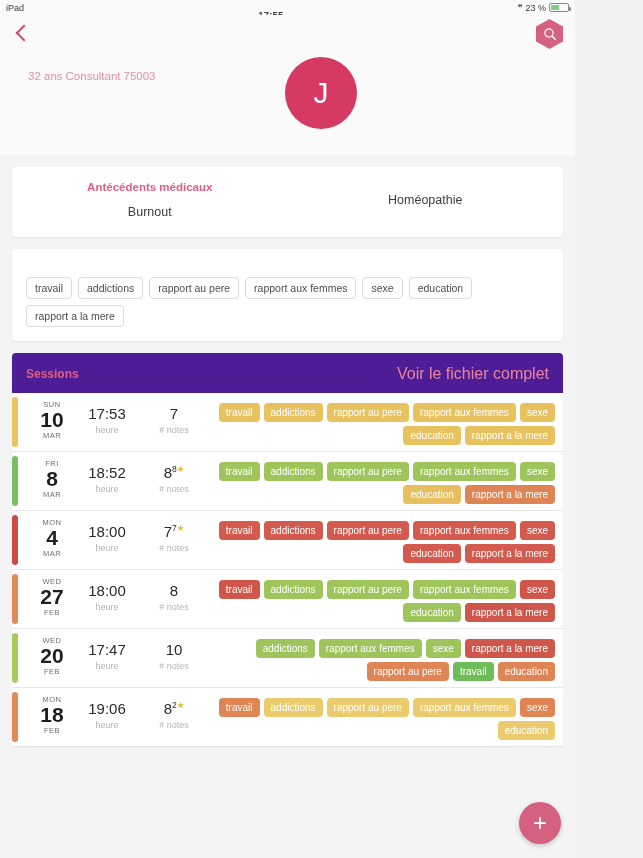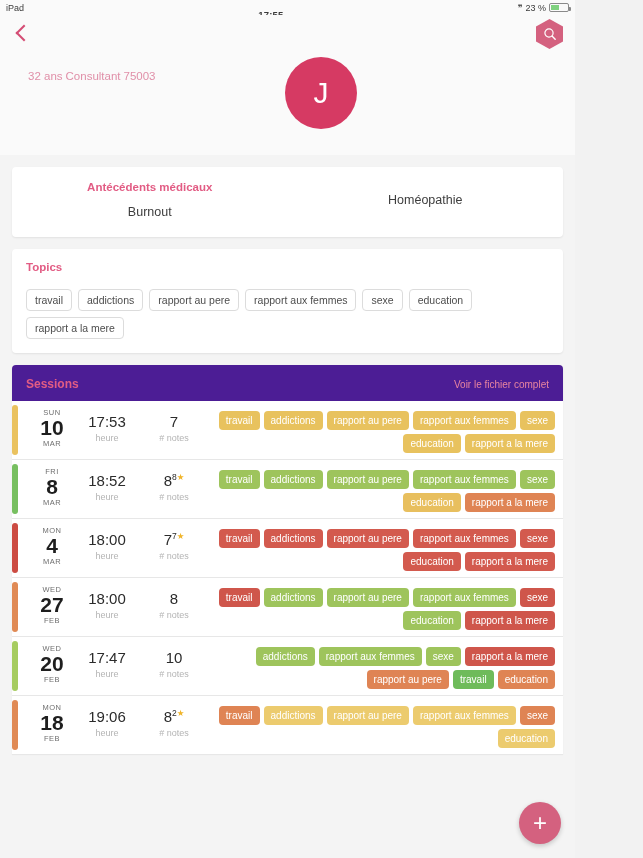--- a/index.html
+++ b/index.html
@@ -96,21 +96,21 @@
   }
 
   
   .sessions-head {
     background: #4c1d95; border-radius: 4px 4px 0 0;
     margin: 0 12px; padding: 12px 14px 10px;
     display: flex; align-items: center; justify-content: space-between;
     box-shadow: 0 1px 2px rgba(0,0,0,.08);
   }
   .sessions-title { font-size: 12px; font-weight: bold; color: #e25c84; }
-  .sessions-link { font-size: 10px; color: #e8849f; cursor: pointer; }
+  .sessions-link { font-size: 16px; color: #e8849f; cursor: pointer; }
 
   .srow {
     position: relative; background: #fff; margin: 0 12px 1px 12px;
     min-height: 56px; display: flex; align-items: flex-start;
     box-shadow: 0 1px 1px rgba(0,0,0,.05);
     padding: 6px 0 6px 0; overflow: hidden;
   }
   .srow .bar { position: absolute; left: 0; top: 4px; bottom: 4px; width: 6px; border-radius: 3px; }
   .datecol {
     width: 48px; margin-left: 16px; text-align: center; flex: 0 0 auto; padding-top: 1px;
@@ -188,21 +188,20 @@
       <div class="med-val">Burnout</div>
     </div>
     <div class="med-col">
       <div class="med-val">Homéopathie</div>
     </div>
   </div>
 
   <div class="gap12"></div>
 
   <div class="card topics">
-    <div class="topics-title">Topics</div>
     <div class="chiprow" id="topic-chips">
         <div class="chip">travail</div>
         <div class="chip">addictions</div>
         <div class="chip">rapport au pere</div>
         <div class="chip">rapport aux femmes</div>
         <div class="chip">sexe</div>
         <div class="chip">education</div>
         <div class="chip">rapport a la mere</div>
       </div>
   </div>

